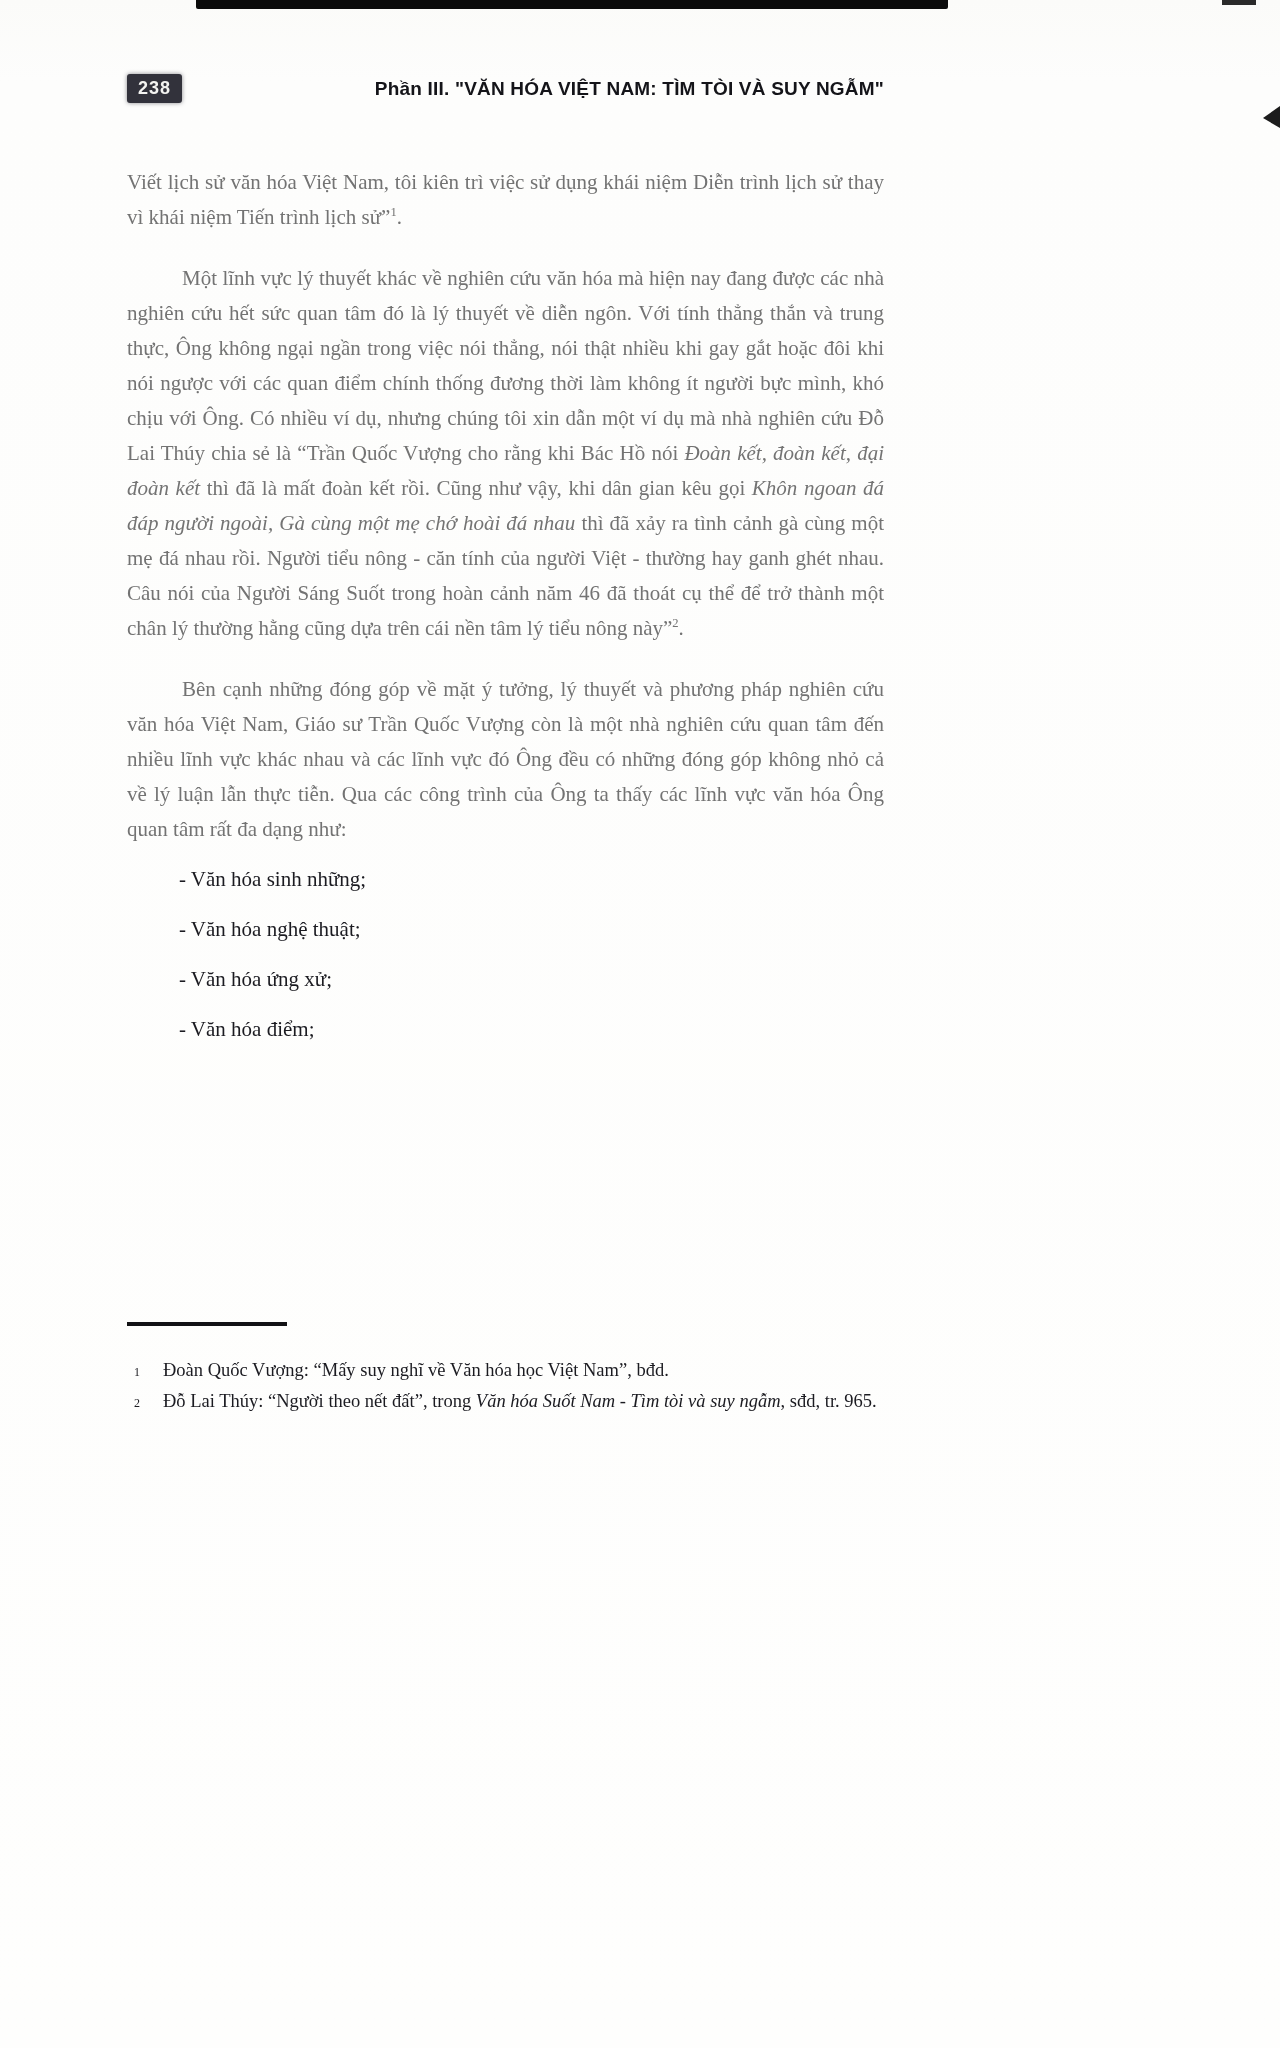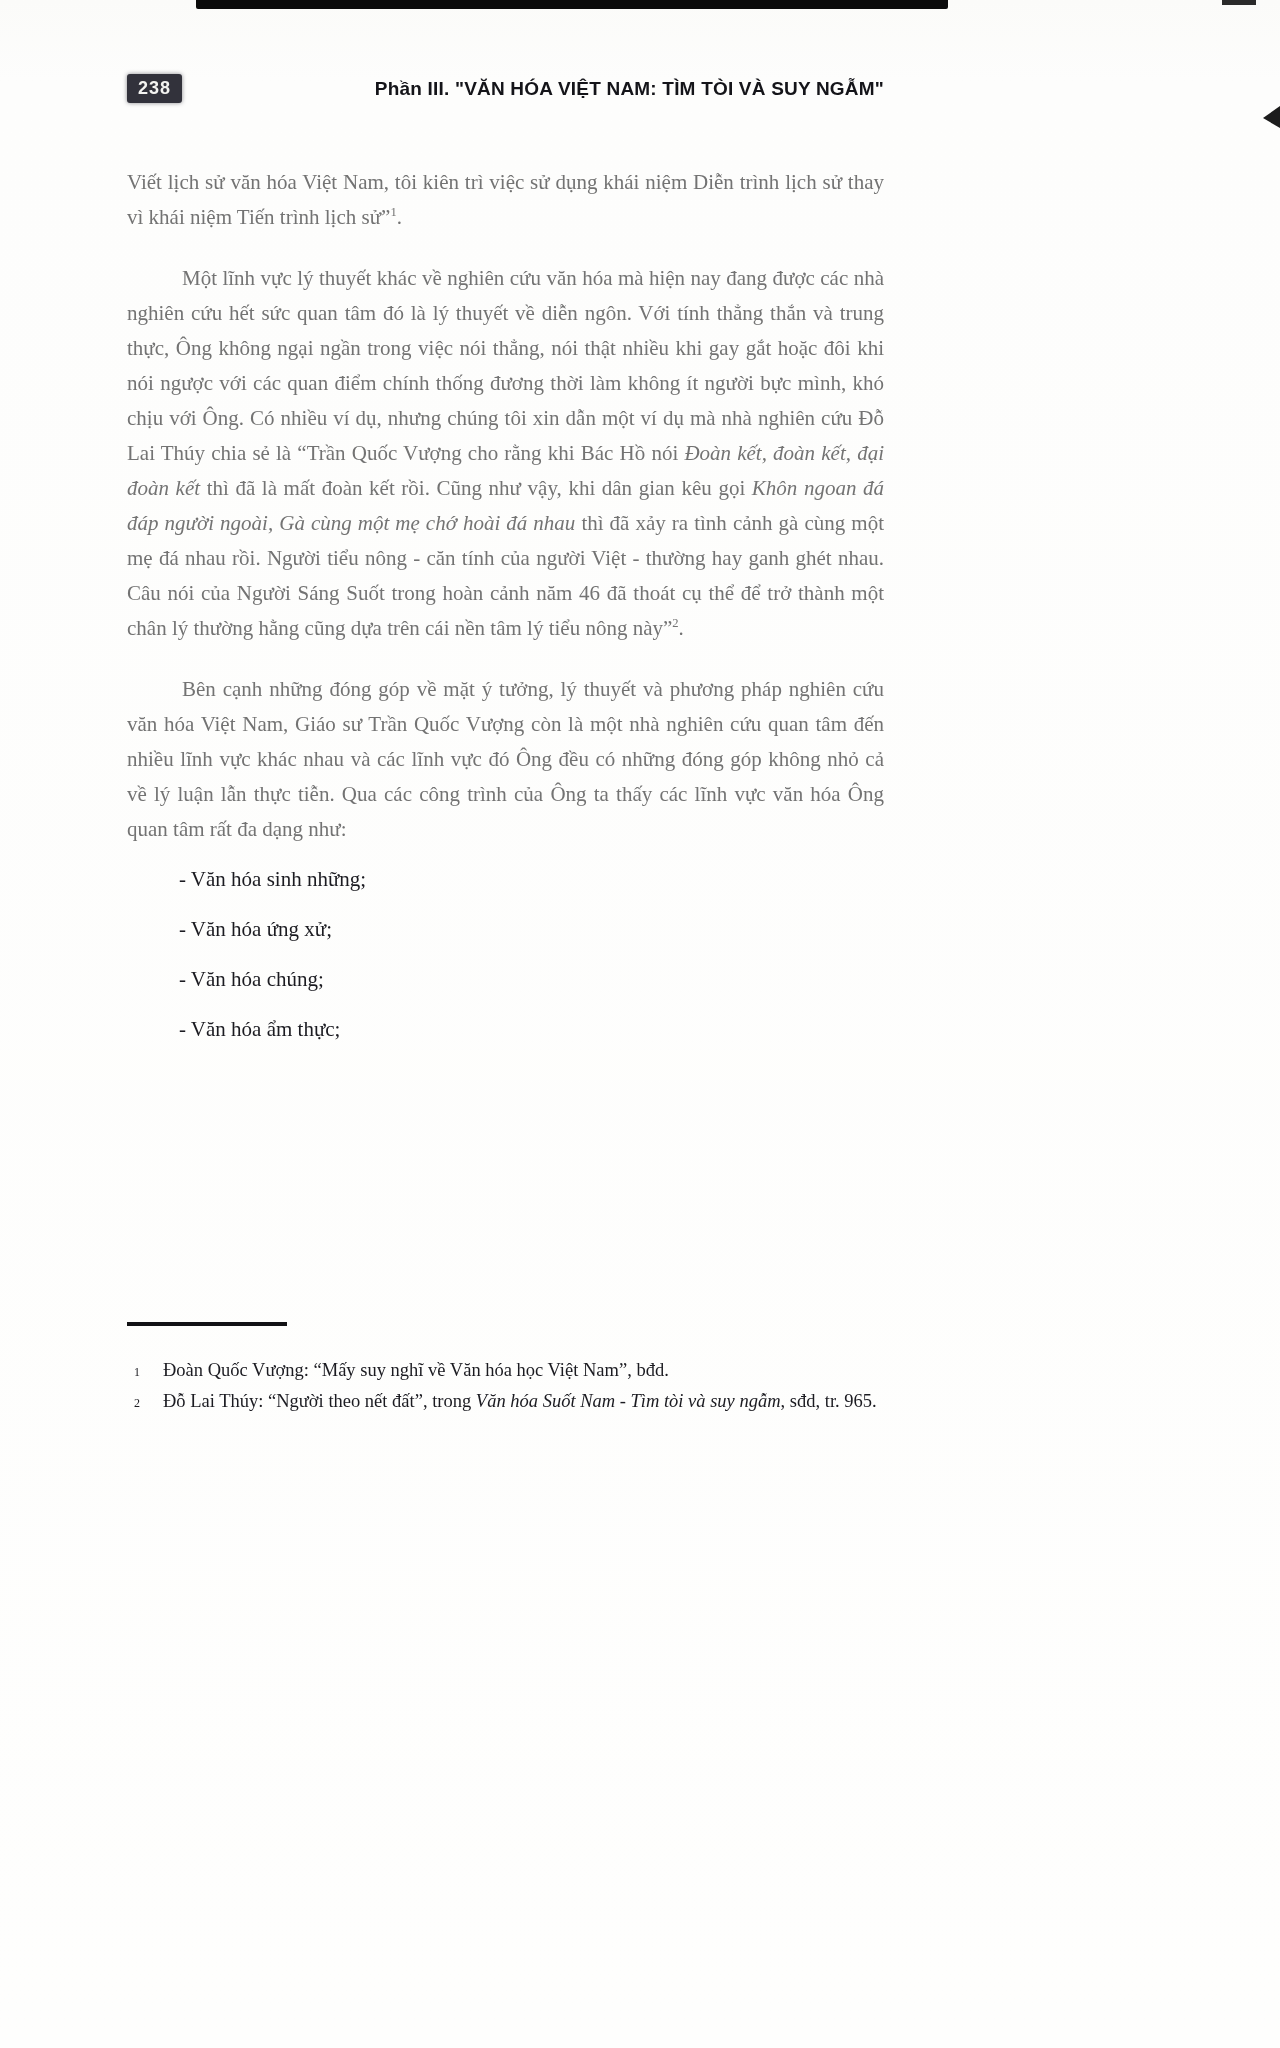--- a/index.html
+++ b/index.html
@@ -148,23 +148,23 @@
     <span class="header-title">Phần III. "VĂN HÓA VIỆT NAM: TÌM TÒI VÀ SUY NGẪM"</span>
   </header>
 
   <main class="body-text">
     <p class="para no-indent"><span>Viết lịch sử văn hóa Việt Nam, tôi kiên trì việc sử dụng khái niệm Diễn trình lịch sử thay vì khái niệm Tiến trình lịch sử”</span><sup class="sup-marker">1</sup><span>.</span></p>
     <p class="para"><span>Một lĩnh vực lý thuyết khác về nghiên cứu văn hóa mà hiện nay đang được các nhà nghiên cứu hết sức quan tâm đó là lý thuyết về diễn ngôn. Với tính thẳng thắn và trung thực, Ông không ngại ngần trong việc nói thẳng, nói thật nhiều khi gay gắt hoặc đôi khi nói ngược với các quan điểm chính thống đương thời làm không ít người bực mình, khó chịu với Ông. Có nhiều ví dụ, nhưng chúng tôi xin dẫn một ví dụ mà nhà nghiên cứu Đỗ Lai Thúy chia sẻ là “Trần Quốc Vượng cho rằng khi Bác Hồ nói </span><span class="run-italic">Đoàn kết, đoàn kết, đại đoàn kết</span><span> thì đã là mất đoàn kết rồi. Cũng như vậy, khi dân gian kêu gọi </span><span class="run-italic">Khôn ngoan đá đáp người ngoài, Gà cùng một mẹ chớ hoài đá nhau</span><span> thì đã xảy ra tình cảnh gà cùng một mẹ đá nhau rồi. Người tiểu nông - căn tính của người Việt - thường hay ganh ghét nhau. Câu nói của Người Sáng Suốt trong hoàn cảnh năm 46 đã thoát cụ thể để trở thành một chân lý thường hằng cũng dựa trên cái nền tâm lý tiểu nông này”</span><sup class="sup-marker">2</sup><span>.</span></p>
     <p class="para"><span>Bên cạnh những đóng góp về mặt ý tưởng, lý thuyết và phương pháp nghiên cứu văn hóa Việt Nam, Giáo sư Trần Quốc Vượng còn là một nhà nghiên cứu quan tâm đến nhiều lĩnh vực khác nhau và các lĩnh vực đó Ông đều có những đóng góp không nhỏ cả về lý luận lẫn thực tiễn. Qua các công trình của Ông ta thấy các lĩnh vực văn hóa Ông quan tâm rất đa dạng như:</span></p>
 
     <ul class="culture-list">
       <li>- Văn hóa sinh những;</li>
+      <li>- Văn hóa nghệ thuật;</li>
       <li>- Văn hóa ứng xử;</li>
-      <li>- Văn hóa chúng;</li>
-      <li>- Văn hóa ẩm thực;</li>
+      <li>- Văn hóa điểm;</li>
     </ul>
   </main>
 
   <footer class="footnotes">
     <div class="fn-rule"></div>
     <div class="footnote">
       <span class="fn-marker-col">1</span>
       <span class="fn-text"><span>Đoàn Quốc Vượng: “Mấy suy nghĩ về Văn hóa học Việt Nam”, bđd.</span></span>
     </div>
     <div class="footnote">

